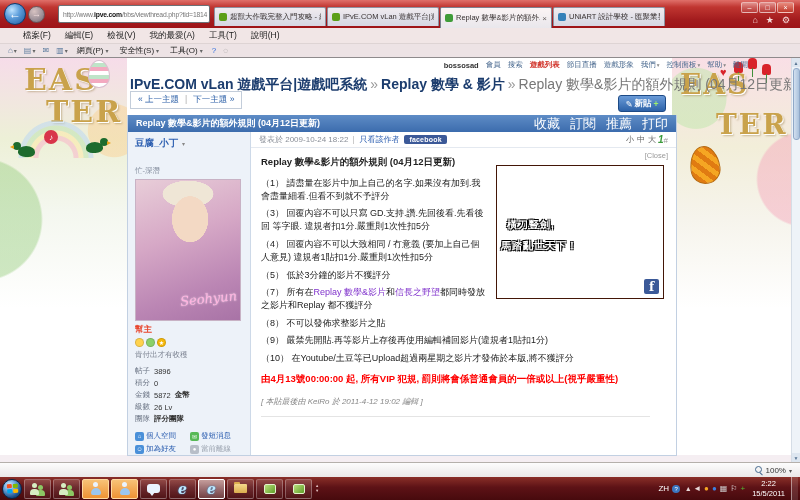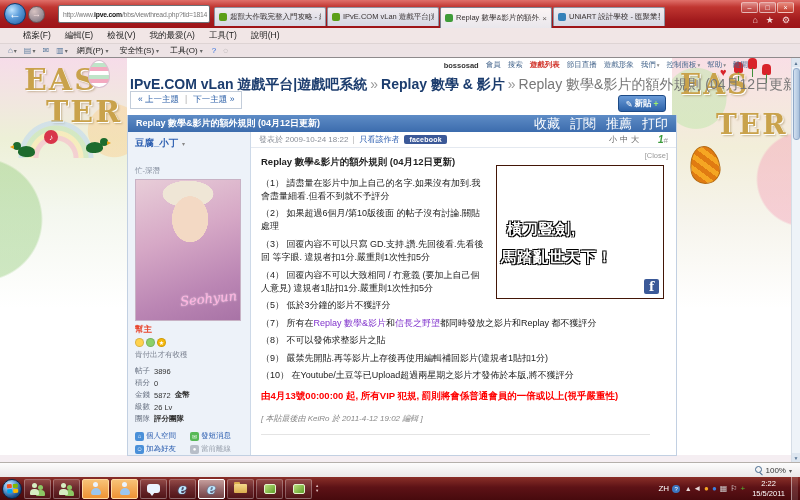--- a/index.html
+++ b/index.html
@@ -128,34 +128,34 @@
   .a-actions{margin-top:6px;display:grid;grid-template-columns:1fr 1fr;gap:3px 2px}
   .a-act{display:flex;align-items:center;gap:2px;color:#2a5db0}
   .a-act.off{color:#98a0ad}
   .a-act .ai{width:9px;height:9px;border-radius:2px;display:flex;align-items:center;justify-content:center;font-size:6px;color:#fff}
 
   #post-col{flex:1 1 auto;position:relative;display:flex;flex-direction:column;overflow:hidden}
   #meta-row{height:16px;flex:0 0 auto;border-bottom:1px solid #e4e9f0;display:flex;align-items:center;padding:0 8px;gap:5px;color:#8a8f98;font-size:8px}
   #meta-row .only-author{color:#2a5db0}
   .meta-div{width:1px;height:8px;background:#ccc}
   #fb-badge{background:var(--facebook-blue);color:#fff;font-weight:bold;font-size:7px;padding:1px 5px;border-radius:2px;letter-spacing:.2px}
-  #meta-right{margin-left:auto;display:flex;align-items:center;gap:19px;color:#666}
+  #meta-right{margin-left:auto;display:flex;align-items:center;gap:2px;color:#666}
   #floor .fnum{color:#3a9a3a;font-weight:bold;font-style:italic;font-size:10px}
   #floor .fhash{color:#999;font-size:8px}
   #close-link{position:absolute;top:19px;right:8px;font-size:7.5px;color:#999;z-index:5}
 
   #post-content{padding:5px 10px 0;font-size:9px;line-height:1.45;color:#222;flex:1 1 auto;overflow:hidden}
   #ad{float:right;width:170px;margin:12px 0 6px 10px}
   #ad-banner{position:relative;width:168px;height:134px;border:1px solid #431607;overflow:hidden;
     background:radial-gradient(circle at 75% 15%,rgba(255,205,100,.95) 0 10%,transparent 42%),
       radial-gradient(circle at 15% 80%,rgba(255,125,35,.85) 0 14%,transparent 45%),
       radial-gradient(circle at 88% 65%,rgba(110,30,8,.9) 0 18%,transparent 50%),
       linear-gradient(200deg,#c06a1e 0%,#9a4413 35%,#six 0),
       linear-gradient(200deg,#c06a1e 0%,#9a4413 35%,#6b2409 65%,#2e0c04 100%)}
-  .ad-line{position:relative;color:#fff;font-weight:bold;font-size:15px;letter-spacing:1px;
+  .ad-line{position:relative;color:#fff;font-weight:bold;font-size:10px;letter-spacing:1px;
     text-shadow:1px 1px 0 #000,-1px -1px 0 #000,1px -1px 0 #000,-1px 1px 0 #000}
   .ad-line.l1{margin:52px 0 6px 10px}
   .ad-line.l2{margin-left:4px}
   #ad-fb{position:absolute;right:4px;bottom:4px;width:15px;height:15px;background:var(--facebook-blue);border-radius:2px;
     color:#fff;font-family:"DejaVu Serif",serif;font-weight:bold;font-size:12px;display:flex;align-items:flex-end;justify-content:center;line-height:13px}
   #post-title{font-weight:bold;font-size:9.5px;margin:2px 0 8px}
   .rule{margin-bottom:4.5px}
   .plink{color:var(--link-purple)}
   #red-notice{color:var(--notice-red);font-weight:bold;font-size:9.5px;margin-top:7px}
   #edited-note{margin-top:10px;color:#888;font-size:8px;font-style:italic}
@@ -436,21 +436,20 @@
             <div id="ad">
               <div id="ad-banner">
                 <div class="ad-line l1">橫刀豎劍,</div>
                 <div class="ad-line l2">馬踏亂世天下！</div>
                 <div id="ad-fb">f</div>
               </div>
             </div>
             <div id="post-title">Replay 數學&amp;影片的額外規則 (04月12日更新)</div>
             <div id="rules">
                 <div class="rule"><span>（1） 請盡量在影片中加上自己的名字.如果沒有加到.我會盡量細看.但看不到就不予評分</span></div>
-                <div class="rule"><span>（2） 如果超過6個月/第10版後面 的帖子沒有討論.關貼處理</span></div>
                 <div class="rule"><span>（3） 回覆內容不可以只寫 GD.支持.讚.先回後看.先看後回 等字眼. 違規者扣1分.嚴重則1次性扣5分</span></div>
                 <div class="rule"><span>（4） 回覆內容不可以大致相同 / 冇意義 (要加上自己個人意見)  違規者1貼扣1分.嚴重則1次性扣5分</span></div>
                 <div class="rule"><span>（5） 低於3分鐘的影片不獲評分</span></div>
                 <div class="rule"><span>（7） 所有在</span><span class="plink">Replay 數學&amp;影片</span><span>和</span><span class="plink">信長之野望</span><span>都同時發放之影片和Replay 都不獲評分</span></div>
                 <div class="rule"><span>（8） 不可以發佈求整影片之貼</span></div>
                 <div class="rule"><span>（9） 嚴禁先開貼.再等影片上存後再使用編輯補回影片(違規者1貼扣1分)</span></div>
                 <div class="rule"><span>（10） 在Youtube/土豆等已Upload超過兩星期之影片才發佈於本版,將不獲評分</span></div>
               </div>
             <div id="red-notice">由4月13號00:00:00 起, 所有VIP 犯規, 罰則將會係普通會員的一倍或以上(視乎嚴重性)</div>
             <div id="edited-note">[ 本貼最後由 KeiRo 於 2011-4-12 19:02 編輯 ]</div>

